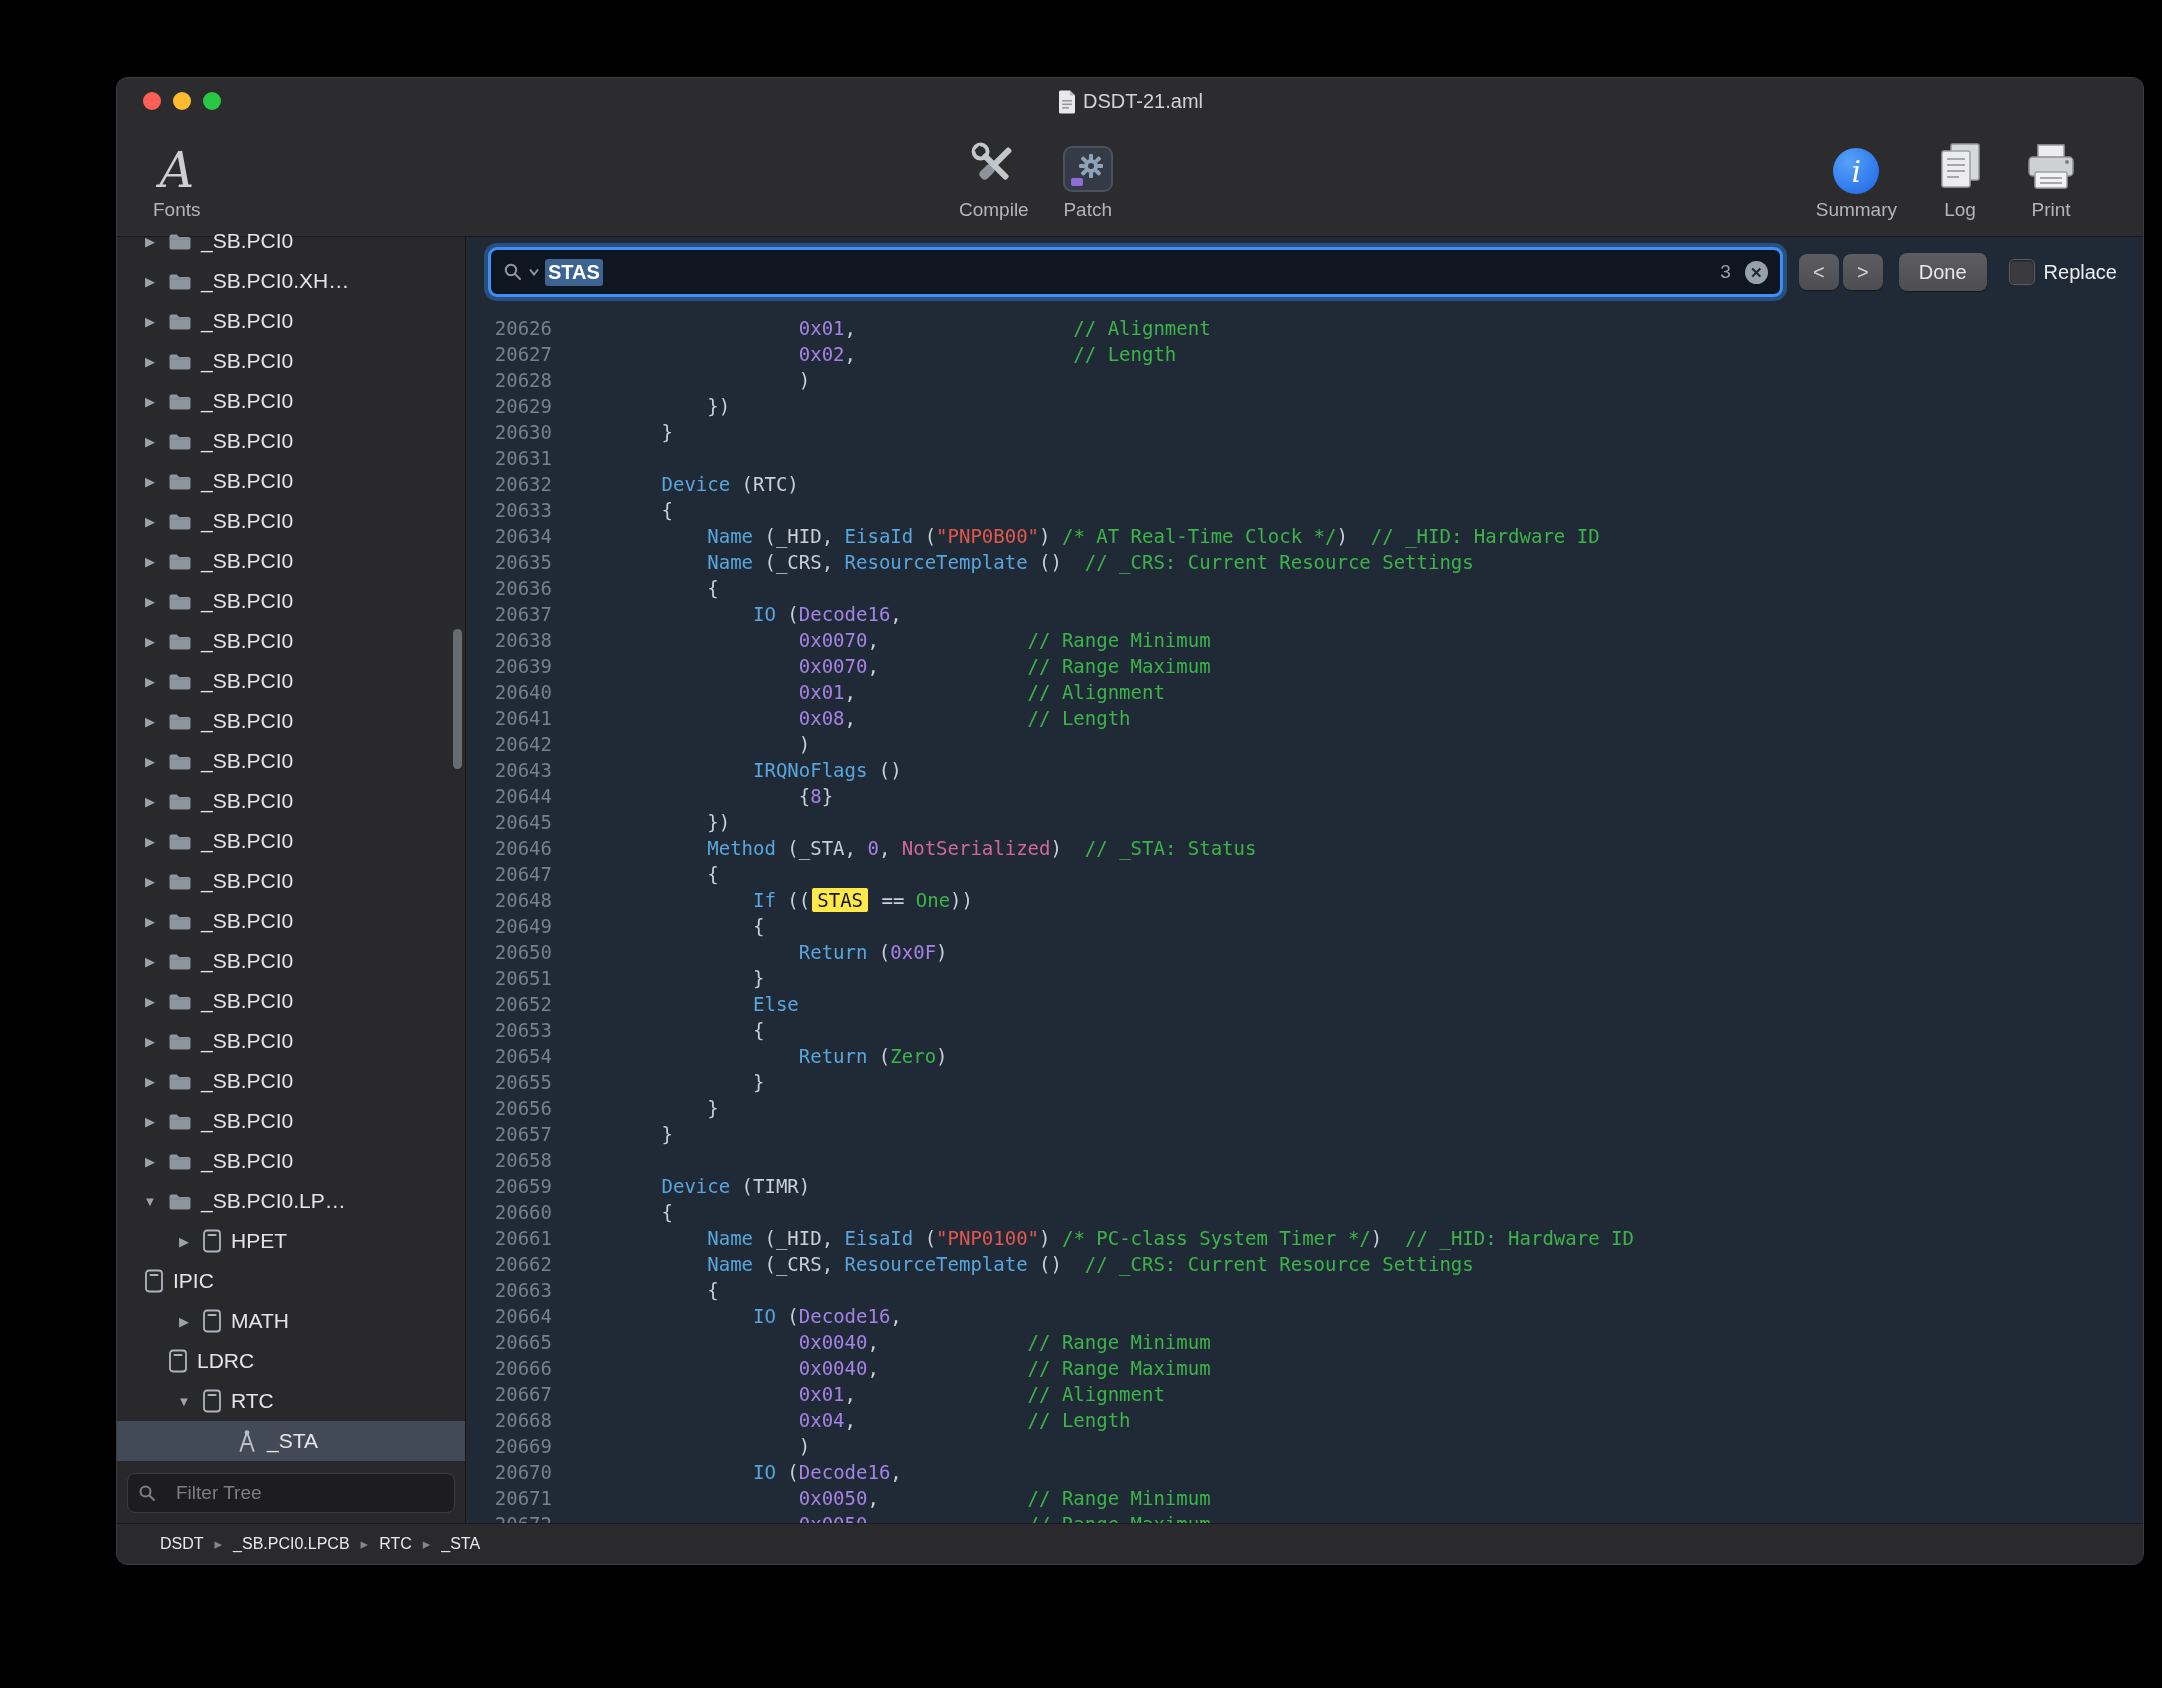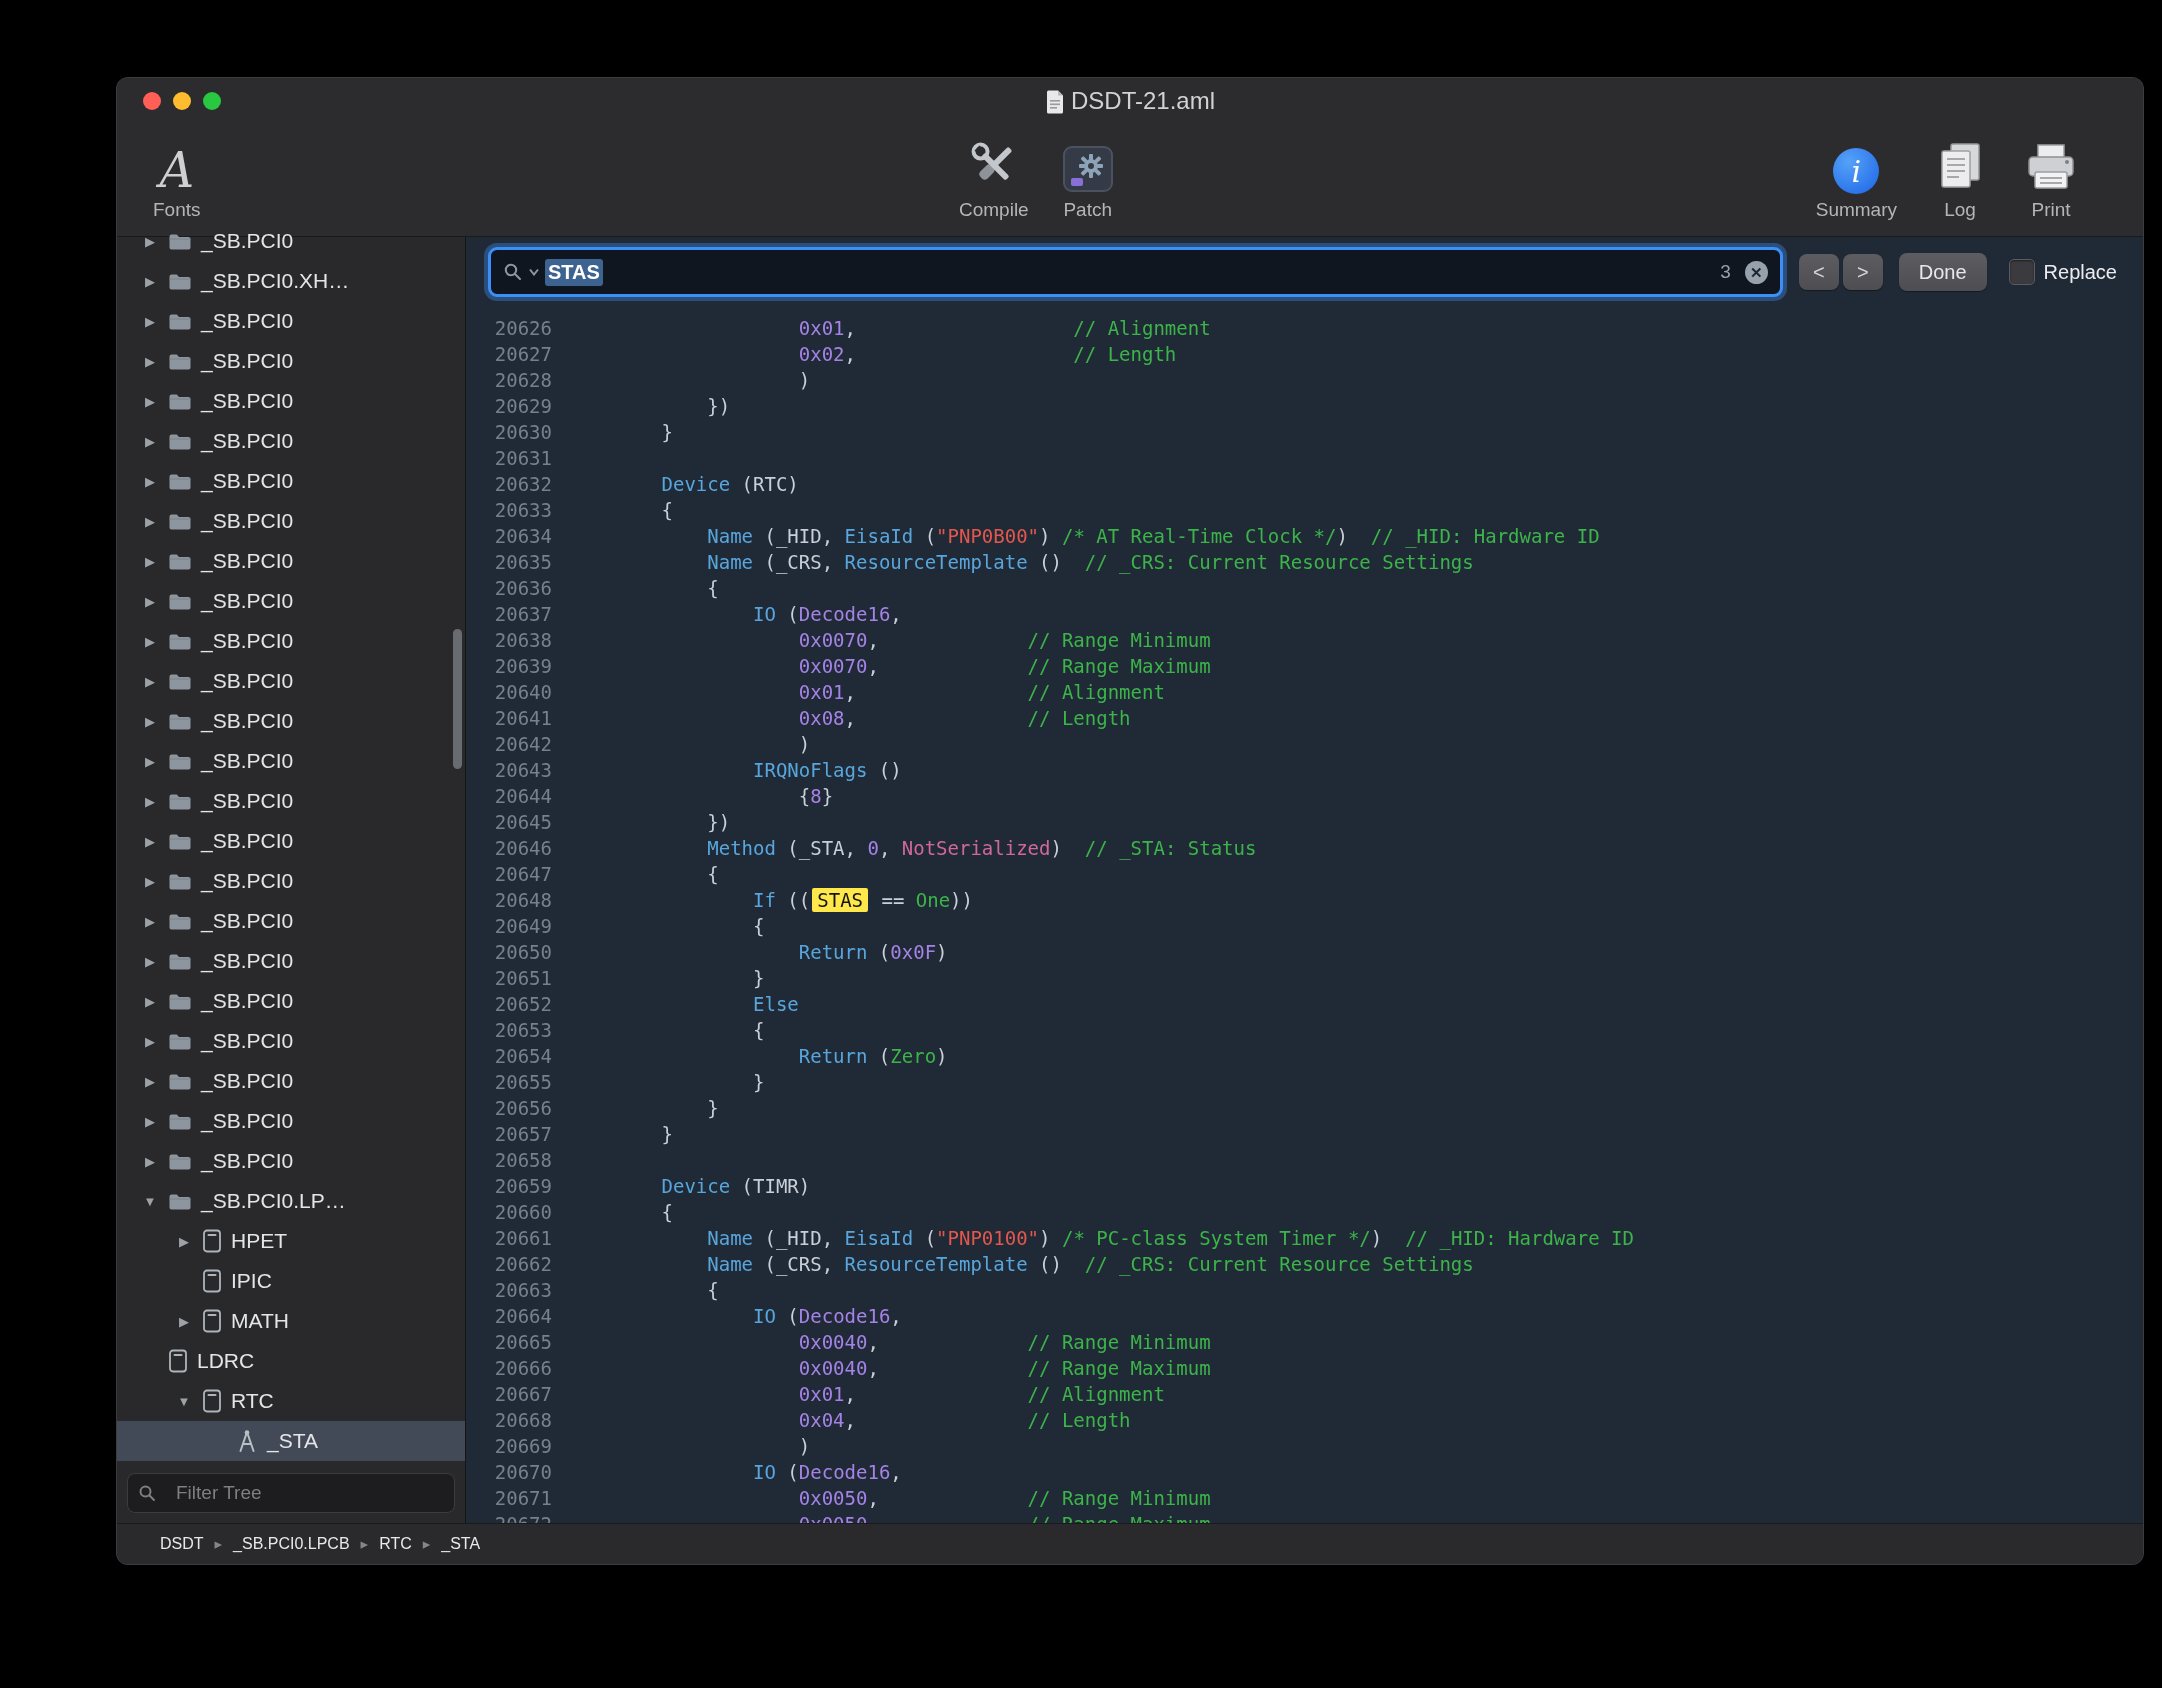--- a/index.html
+++ b/index.html
@@ -6,21 +6,21 @@
   .stage{position:relative;width:2162px;height:1688px;background:#000;overflow:hidden;
          font-family:"Liberation Sans",sans-serif;-webkit-font-smoothing:antialiased;}
   .window{position:absolute;left:116px;top:77px;width:2026px;height:1486px;border-radius:12px;
           overflow:hidden;display:flex;flex-direction:column;background:#29292b;
           box-shadow:0 36px 90px rgba(0,0,0,.85);border:1px solid rgba(255,255,255,.09);}
   
   .titlebar{height:46px;flex:none;background:#2c2c2e;position:relative;display:flex;align-items:center;justify-content:center;}
   .traffic{position:absolute;left:26px;top:50%;transform:translateY(-50%);display:flex;gap:12px;}
   .tl{width:18px;height:18px;border-radius:50%;display:inline-block;}
   .tl.red{background:#ff5f57}.tl.yellow{background:#febc2e}.tl.green{background:#28c840}
-  .title-wrap{display:flex;align-items:center;gap:6px;color:#d2d2d4;font-size:24px;}
+  .title-wrap{display:flex;align-items:center;gap:6px;color:#d2d2d4;font-size:20px;}
   
   .toolbar{height:112px;flex:none;background:#2c2c2e;position:relative;border-bottom:1px solid #1a1a1c;}
   .tb-item{display:flex;flex-direction:column;align-items:center;gap:5px;cursor:default;}
   .tb-icon{height:60px;display:flex;align-items:flex-end;justify-content:center;}
   .tb-label{font-size:19px;color:#b5b5b9;}
   .tb-left{position:absolute;left:36px;top:10px;}
   .tb-center{position:absolute;left:842px;top:10px;display:flex;gap:32px;}
   .tb-right{position:absolute;right:64px;top:10px;display:flex;gap:36px;}
   .fonts-a{font-family:"DejaVu Serif",serif;font-style:italic;font-size:48px;color:#cfcfd3;line-height:1;}
   .summary-circle{width:46px;height:46px;border-radius:50%;background:radial-gradient(circle at 35% 30%,#55a2f8,#1d63e6);
@@ -443,21 +443,21 @@
             <div class="trow" style="padding-left: 58px;">
               <span class="disc">▶</span>
               <span class="ticon">
                 <svg width="20" height="24" viewBox="0 0 20 24">
                   <rect x="2" y="1.5" width="16" height="21" rx="3" fill="none" stroke="#aeb4bc" stroke-width="1.8"></rect>
                   <rect x="5.5" y="5" width="9" height="2" rx="1" fill="#aeb4bc"></rect>
                 </svg>
               </span>
               <span>HPET</span>
             </div>
-            <div class="trow" style="padding-left: 58px;">
+            <div class="trow" style="">
               <span class="disc"></span>
               <span class="ticon">
                 <svg width="20" height="24" viewBox="0 0 20 24">
                   <rect x="2" y="1.5" width="16" height="21" rx="3" fill="none" stroke="#aeb4bc" stroke-width="1.8"></rect>
                   <rect x="5.5" y="5" width="9" height="2" rx="1" fill="#aeb4bc"></rect>
                 </svg>
               </span>
               <span>IPIC</span>
             </div>
             <div class="trow" style="padding-left: 58px;">

